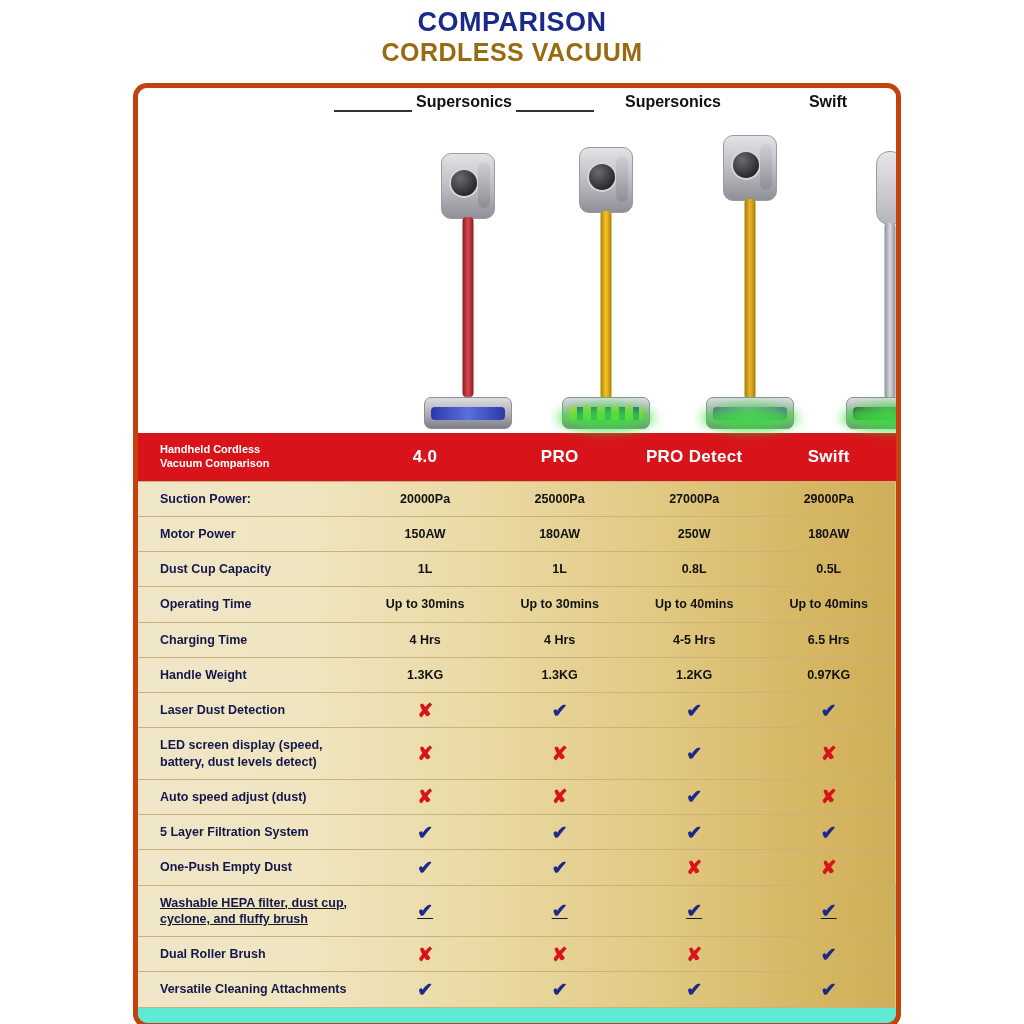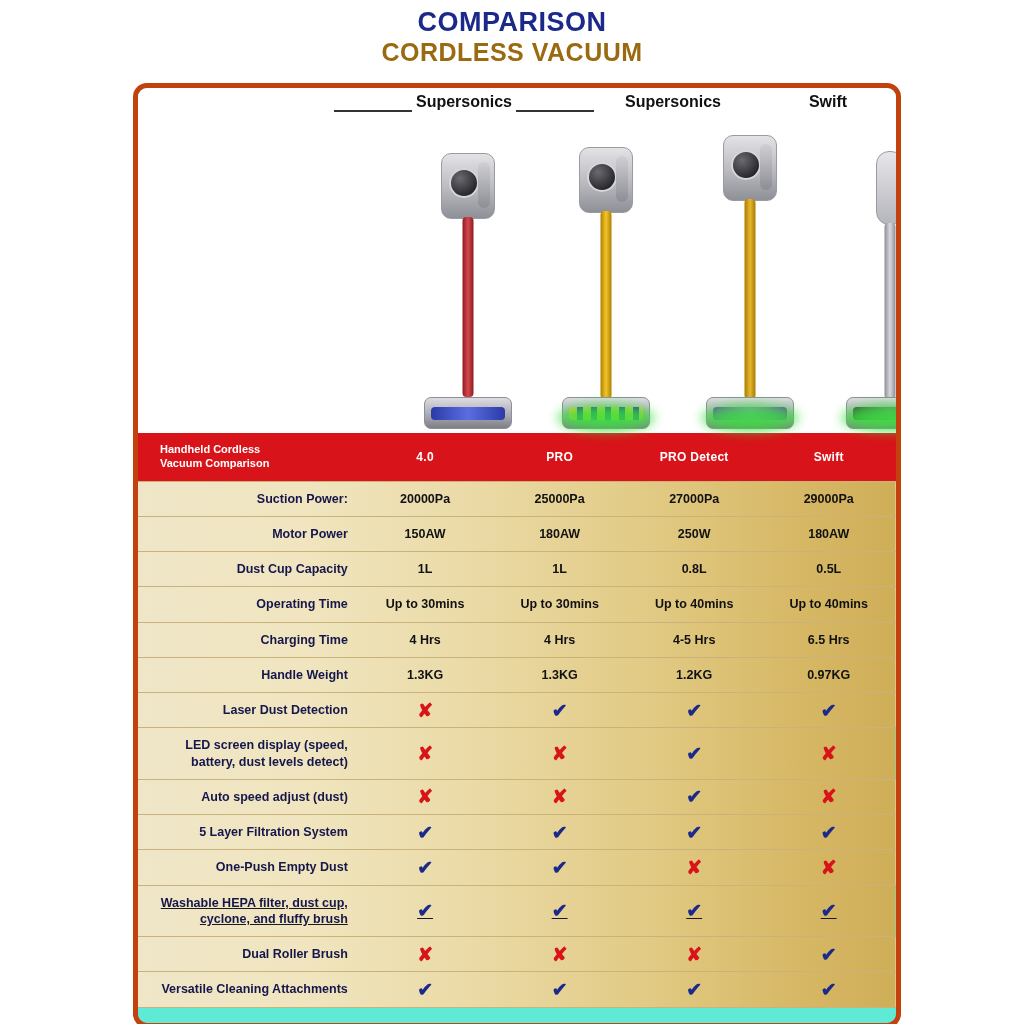--- a/index.html
+++ b/index.html
@@ -90,30 +90,30 @@
 
   .hdr td{
     background:#d8131a;color:#ffffff;
     padding:10px 0;vertical-align:middle;
   }
   .hdr td.lbl{
     padding-left:22px;font-size:11px;font-weight:bold;line-height:1.25;
     text-align:left;
   }
   .hdr td.val{
-    text-align:center;font-size:12px;font-weight:bold;letter-spacing:.3px;
+    text-align:center;font-size:17px;font-weight:bold;letter-spacing:.3px;
   }
 
   .tbl td{
     border-bottom:1px solid #cbb27a;
     font-size:12.5px;
   }
   .row td.lbl{
     padding:9px 10px 9px 22px;font-weight:bold;color:#15164a;
-    text-align:right;line-height:1.3;
+    text-align:left;line-height:1.3;
   }
   .row td.val{
     text-align:center;font-weight:bold;color:#111;
   }
   .mark{font-size:19px;font-weight:bold;line-height:1;}
   .tick{color:#1b2a8a;}
   .cross{color:#d8131a;}
 </style>
 </head>
 <body>

